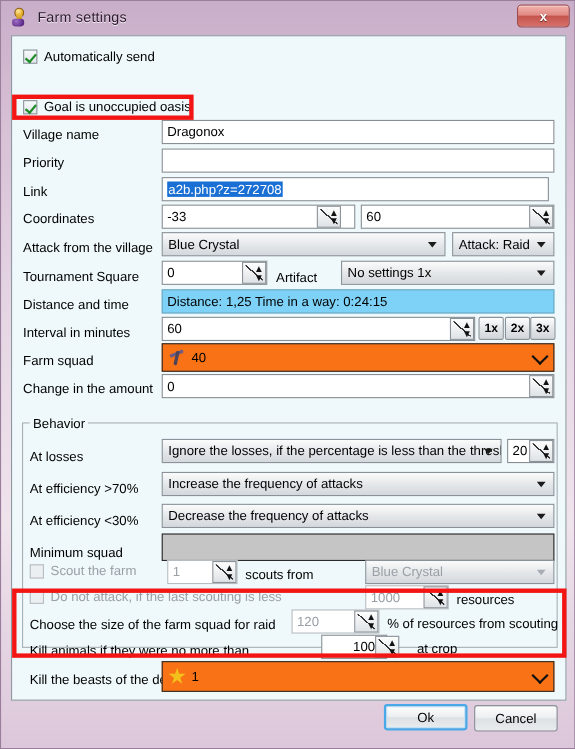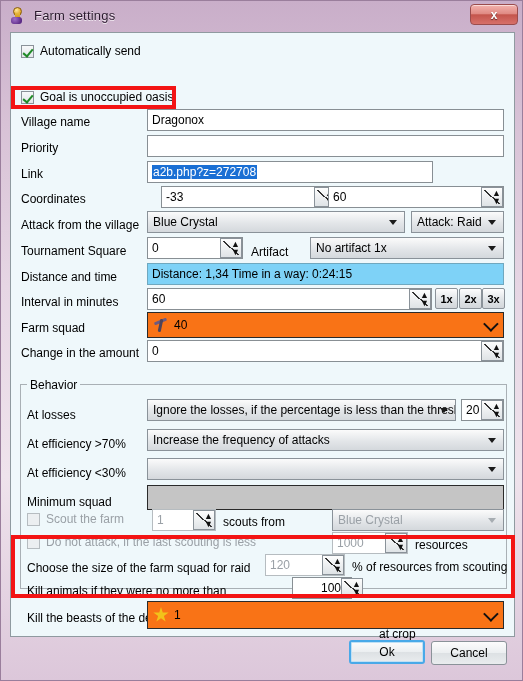--- a/index.html
+++ b/index.html
@@ -190,26 +190,26 @@
       <div class="lbl">Goal is unoccupied oasis</div>
     </div>
 
     <div class="lbl" style="position:absolute;left:10px;top:82px;">Village name</div>
     <div class="inp" style="position:absolute;left:136px;top:76px;width:357px;">Dragonox</div>
 
     <div class="lbl" style="position:absolute;left:10px;top:108px;">Priority</div>
     <div class="inp" style="position:absolute;left:136px;top:102px;width:357px;"></div>
 
     <div class="lbl" style="position:absolute;left:10px;top:134px;">Link</div>
-    <div class="inp" style="position:absolute;left:136px;top:128px;width:286px;">
+    <div class="inp" style="position:absolute;left:136px;top:128px;width:352px;">
       <span class="sel-text">a2b.php?z=272708</span>
     </div>
 
     <div class="lbl" style="position:absolute;left:10px;top:159px;">Coordinates</div>
-    <div class="inp" style="position:absolute;left:150px;top:153px;width:176px;padding-right:0;">
+    <div class="inp" style="position:absolute;left:136px;top:153px;width:176px;padding-right:12px;">
       <span style="flex:1;">-33</span>
       <div class="spin">
           <span class="ar-up">▲</span>
           <span class="ar-dn">▼</span>
         </div>
     </div>
     <div class="inp" style="position:absolute;left:317px;top:153px;width:176px;padding-right:0;">
       <span style="flex:1;">60</span>
       <div class="spin">
           <span class="ar-up">▲</span>
@@ -230,26 +230,26 @@
     <div class="lbl" style="position:absolute;left:10px;top:211px;">Tournament Square</div>
     <div class="inp" style="position:absolute;left:136px;top:204px;width:96px;padding-right:0;">
       <span style="flex:1;">0</span>
       <div class="spin">
           <span class="ar-up">▲</span>
           <span class="ar-dn">▼</span>
         </div>
     </div>
     <div class="lbl" style="position:absolute;left:240px;top:212px;">Artifact</div>
     <div class="dd" style="position:absolute;left:299px;top:204px;width:194px;">
-      <span>No artifact 1x</span>
+      <span>No settings 1x</span>
       <span class="arr"></span>
     </div>
 
     <div class="lbl" style="position:absolute;left:10px;top:237px;">Distance and time</div>
-    <div class="inp hl" style="position:absolute;left:136px;top:230px;width:357px;">Distance: 1,34 Time in a way: 0:24:15</div>
+    <div class="inp hl" style="position:absolute;left:136px;top:230px;width:357px;">Distance: 1,25 Time in a way: 0:24:15</div>
 
     <div class="lbl" style="position:absolute;left:10px;top:262px;">Interval in minutes</div>
     <div class="inp" style="position:absolute;left:136px;top:255px;width:285px;padding-right:0;">
       <span style="flex:1;">60</span>
       <div class="spin">
           <span class="ar-up">▲</span>
           <span class="ar-dn">▼</span>
         </div>
     </div>
     <div class="xbtn" style="position:absolute;left:424px;top:255px;">1x</div>
@@ -289,20 +289,21 @@
     </div>
 
     <div class="lbl" style="position:absolute;left:16px;top:404px;">At efficiency &gt;70%</div>
     <div class="dd" style="position:absolute;left:136px;top:396px;width:357px;">
       <span>Increase the frequency of attacks</span>
       <span class="arr"></span>
     </div>
 
     <div class="lbl" style="position:absolute;left:16px;top:433px;">At efficiency &lt;30%</div>
     <div class="dd" style="position:absolute;left:136px;top:425px;width:357px;">
+      <span>Decrease the frequency of attacks</span>
       <span class="arr"></span>
     </div>
 
     <div class="lbl" style="position:absolute;left:16px;top:462px;">Minimum squad</div>
     <div class="inp gray" style="position:absolute;left:136px;top:452px;width:357px;height:25px;"></div>
 
     <div class="row" style="left:16px;top:479px;">
       <div class="cb dis"></div>
       <div class="lbl dis">Scout the farm</div>
     </div>
@@ -343,21 +344,21 @@
     <div class="lbl" style="position:absolute;left:341px;top:527px;">% of resources from scouting</div>
 
     <div class="lbl" style="position:absolute;left:16px;top:551px;">Kill animals if they were no more than</div>
     <div class="inp" style="position:absolute;left:281px;top:544px;width:60px;padding-right:0;padding-left:28px;">
       <span style="flex:1;">100</span>
       <div class="spin">
           <span class="ar-up">▲</span>
           <span class="ar-dn">▼</span>
         </div>
     </div>
-    <div class="lbl" style="position:absolute;left:368px;top:550px;margin-top:44px;">at crop</div>
+    <div class="lbl" style="position:absolute;left:368px;top:550px;">at crop</div>
 
     <div class="lbl" style="position:absolute;left:16px;top:578px;">Kill the beasts of the detachment</div>
     <div class="dd white" style="position:absolute;left:136px;top:568px;width:357px;height:28px;">
       <span class="star-icon"></span>
       <span>1</span>
       <span class="chev"></span>
     </div>
   </div>
 
   <div class="redbox" style="left:10px;top:85px;width:165px;height:23px;"></div>

